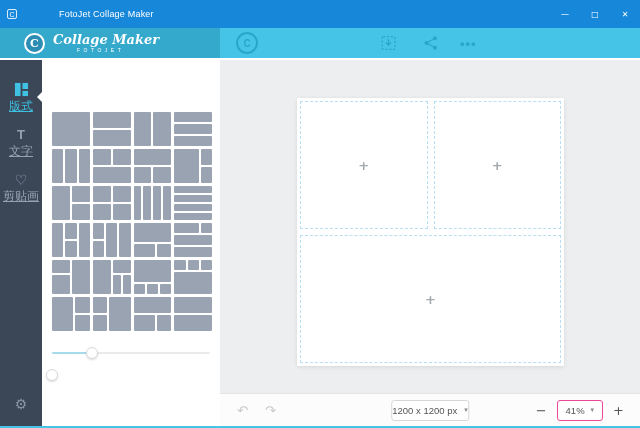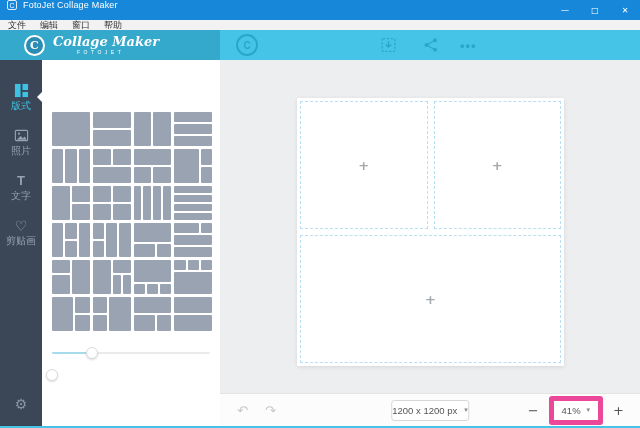--- a/index.html
+++ b/index.html
@@ -1,21 +1,21 @@
 <!DOCTYPE html>
 <html><head>
 <meta charset="utf-8">
 <style>
   * { box-sizing: border-box; margin: 0; padding: 0; }
   html,body { width:640px; height:428px; }
   body { font-family:"Liberation Sans", sans-serif; background:#fff; overflow:hidden; }
   .window { position:relative; width:640px; height:428px; overflow:hidden; background:#fff; }
 
   
-  .titlebar { height:20px; background:#1787da; display:flex; color:#fff; }
+  .titlebar { height:28px; background:#1787da; display:flex; align-items:center; color:#fff;gap:36px; }
   .app-icon { width:10px; height:10px; margin-left:7px; border:1px solid rgba(255,255,255,.85); border-radius:2px; display:flex; align-items:center; justify-content:center; font-size:7px; color:#fff; line-height:1; }
   .titlebar .title { font-size:9px; margin-left:6px; letter-spacing:.2px; }
   .win-controls { margin-left:auto; display:flex; height:100%; }
   .win-btn { width:30px; height:100%; display:flex; align-items:center; justify-content:center; font-size:8px; color:#fff; cursor:pointer; font-family:"DejaVu Sans", sans-serif; }
 
   
   .menubar { height:10px; background:#f2f2f2; display:flex; align-items:center; padding-left:8px; gap:14px; }
   .menu-item { font-size:9px; color:#333; line-height:10px; cursor:pointer; }
 
   
@@ -34,21 +34,21 @@
 
   
   .main { position:absolute; top:60px; left:0; right:0; bottom:2px; display:flex; }
 
   
   .iconbar { width:42px; background:#3b4657; position:relative; display:flex; flex-direction:column; align-items:center; padding-top:14px; }
   .icon-item { width:100%; height:45px; display:flex; flex-direction:column; align-items:center; justify-content:center; gap:2px; color:#97a1b0; cursor:pointer; position:relative; }
   .icon-item.active { color:#3ec1e2; }
   .icon-item.active::after { content:''; position:absolute; right:0; top:50%; margin-top:-5px; border-top:5px solid transparent; border-bottom:5px solid transparent; border-right:5px solid #ffffff; }
   .icon-item .glyph { height:16px; display:flex; align-items:center; justify-content:center; }
-  .icon-item .lbl { font-size:10px; line-height:1; }
+  .icon-item .lbl { font-size:12px; line-height:1;text-decoration:underline; }
   .gear { position:absolute; bottom:14px; left:0; width:100%; text-align:center; color:#8b95a4; font-size:14px; cursor:pointer; font-family:"DejaVu Sans", sans-serif; }
 
   
   .panel { width:178px; background:#fff; position:relative; }
   .filter-dropdown { position:absolute; top:26px; left:10px; right:10px; height:20px; background:#eef0f2; border:1px solid #e3e6e9; border-radius:11px; display:flex; align-items:center; padding:0 12px; font-size:9.5px; color:#666; cursor:pointer; }
   .filter-dropdown .chev { margin-left:auto; width:6px; height:6px; border-right:1.5px solid #8a9097; border-bottom:1.5px solid #8a9097; transform:rotate(45deg) translateY(-2px); }
   .tiles { position:absolute; top:52px; left:10px; right:8px; display:grid; grid-template-columns:repeat(4,1fr); gap:3px; }
   .tile { height:34px; display:grid; grid-template-columns:repeat(12,1fr); grid-template-rows:repeat(12,1fr); gap:2px; cursor:pointer; }
   .tile .cell { background:#9aa3b1; border-radius:1px; }
   .sliders { position:absolute; left:10px; right:10px; top:278px; }
@@ -66,45 +66,39 @@
   .plus { color:#a3a8ad; font-size:13px; font-weight:bold; font-family:"DejaVu Sans", sans-serif; }
 
   
   .statusbar { position:absolute; left:0; right:0; bottom:0; height:33px; background:#fcfcfc; border-top:1px solid #e4e4e4; display:flex; align-items:center; }
   .hist { display:flex; gap:17px; margin-left:17px; color:#c7cacd; font-size:13px; font-family:"DejaVu Sans", sans-serif; }
   .hist span { cursor:pointer; line-height:1; }
   .size-btn { position:absolute; left:50%; transform:translateX(-50%); display:flex; align-items:center; gap:7px; border:1px solid #d5d8db; border-radius:3px; background:#fff; padding:4px 0; font-size:9.5px; color:#555; cursor:pointer; }
   .caret { font-size:7px; color:#888; }
   .zoomgrp { margin-left:auto; margin-right:14px; display:flex; align-items:center; gap:8px; }
   .zoom-btn { color:#555; font-size:13px; cursor:pointer; line-height:1; padding:0 2px; font-family:"DejaVu Sans", sans-serif; }
-  .zoom-level { display:flex; align-items:center; gap:6px; border:5px solid #ec4899; border-radius:3px; background:#fff; padding:4px 8px; font-size:9.5px; color:#555; cursor:pointer; }
+  .zoom-level { display:flex; align-items:center; gap:6px; border:1px solid #ec4899; border-radius:3px; background:#fff; padding:4px 8px; font-size:9.5px; color:#555; cursor:pointer; }
 
   .bottom-border { position:absolute; left:0; right:0; bottom:0; height:2px; background:#46c4e8; }
 </style>
 </head>
 <body>
 
 <div class="window">
 
   <div class="titlebar">
     <div class="app-icon">C</div>
     <span class="title">FotoJet Collage Maker</span>
     <div class="win-controls">
       <span class="win-btn">—</span>
       <span class="win-btn">□</span>
       <span class="win-btn">✕</span>
     </div>
   </div>
 
-  <div class="menubar">
-      <span class="menu-item">文件</span>
-      <span class="menu-item">编辑</span>
-      <span class="menu-item">窗口</span>
-      <span class="menu-item">帮助</span>
-    </div>
 
   <div class="header">
     <div class="brand">
       <div class="brand-logo">C</div>
       <div class="brand-text">
         <div class="brand-name">Collage Maker</div>
         <div class="brand-sub">FOTOJET</div>
       </div>
     </div>
     <div class="toolbar">
@@ -135,30 +129,20 @@
             <svg width="15" height="15" viewBox="0 0 16 16">
               <rect x="1" y="1" width="6" height="14" fill="currentColor"></rect>
               <rect x="9" y="1" width="6" height="6.5" fill="currentColor"></rect>
               <rect x="9" y="9.5" width="6" height="5.5" fill="currentColor"></rect>
             </svg>
           </span>
           <span class="lbl">版式</span>
         </div>
         <div class="icon-item">
           <span class="glyph">
-            <svg width="15" height="15" viewBox="0 0 16 16">
-              <rect x="1.5" y="2.5" width="13" height="11" rx="1" fill="none" stroke="currentColor" stroke-width="1.2"></rect>
-              <circle cx="5.3" cy="6" r="1.1" fill="currentColor"></circle>
-              <path d="M3 12.5 L7 8.5 L9.5 11 L11.5 9 L13.5 12.5 Z" fill="currentColor"></path>
-            </svg>
-          </span>
-          <span class="lbl">照片</span>
-        </div>
-        <div class="icon-item">
-          <span class="glyph">
             <span style="font-size:13px;font-weight:bold;line-height:1;">T</span>
           </span>
           <span class="lbl">文字</span>
         </div>
         <div class="icon-item">
           <span class="glyph">
             <span style="font-size:14px;line-height:1;font-family:'DejaVu Sans',sans-serif;">♡</span>
           </span>
           <span class="lbl">剪贴画</span>
         </div>

